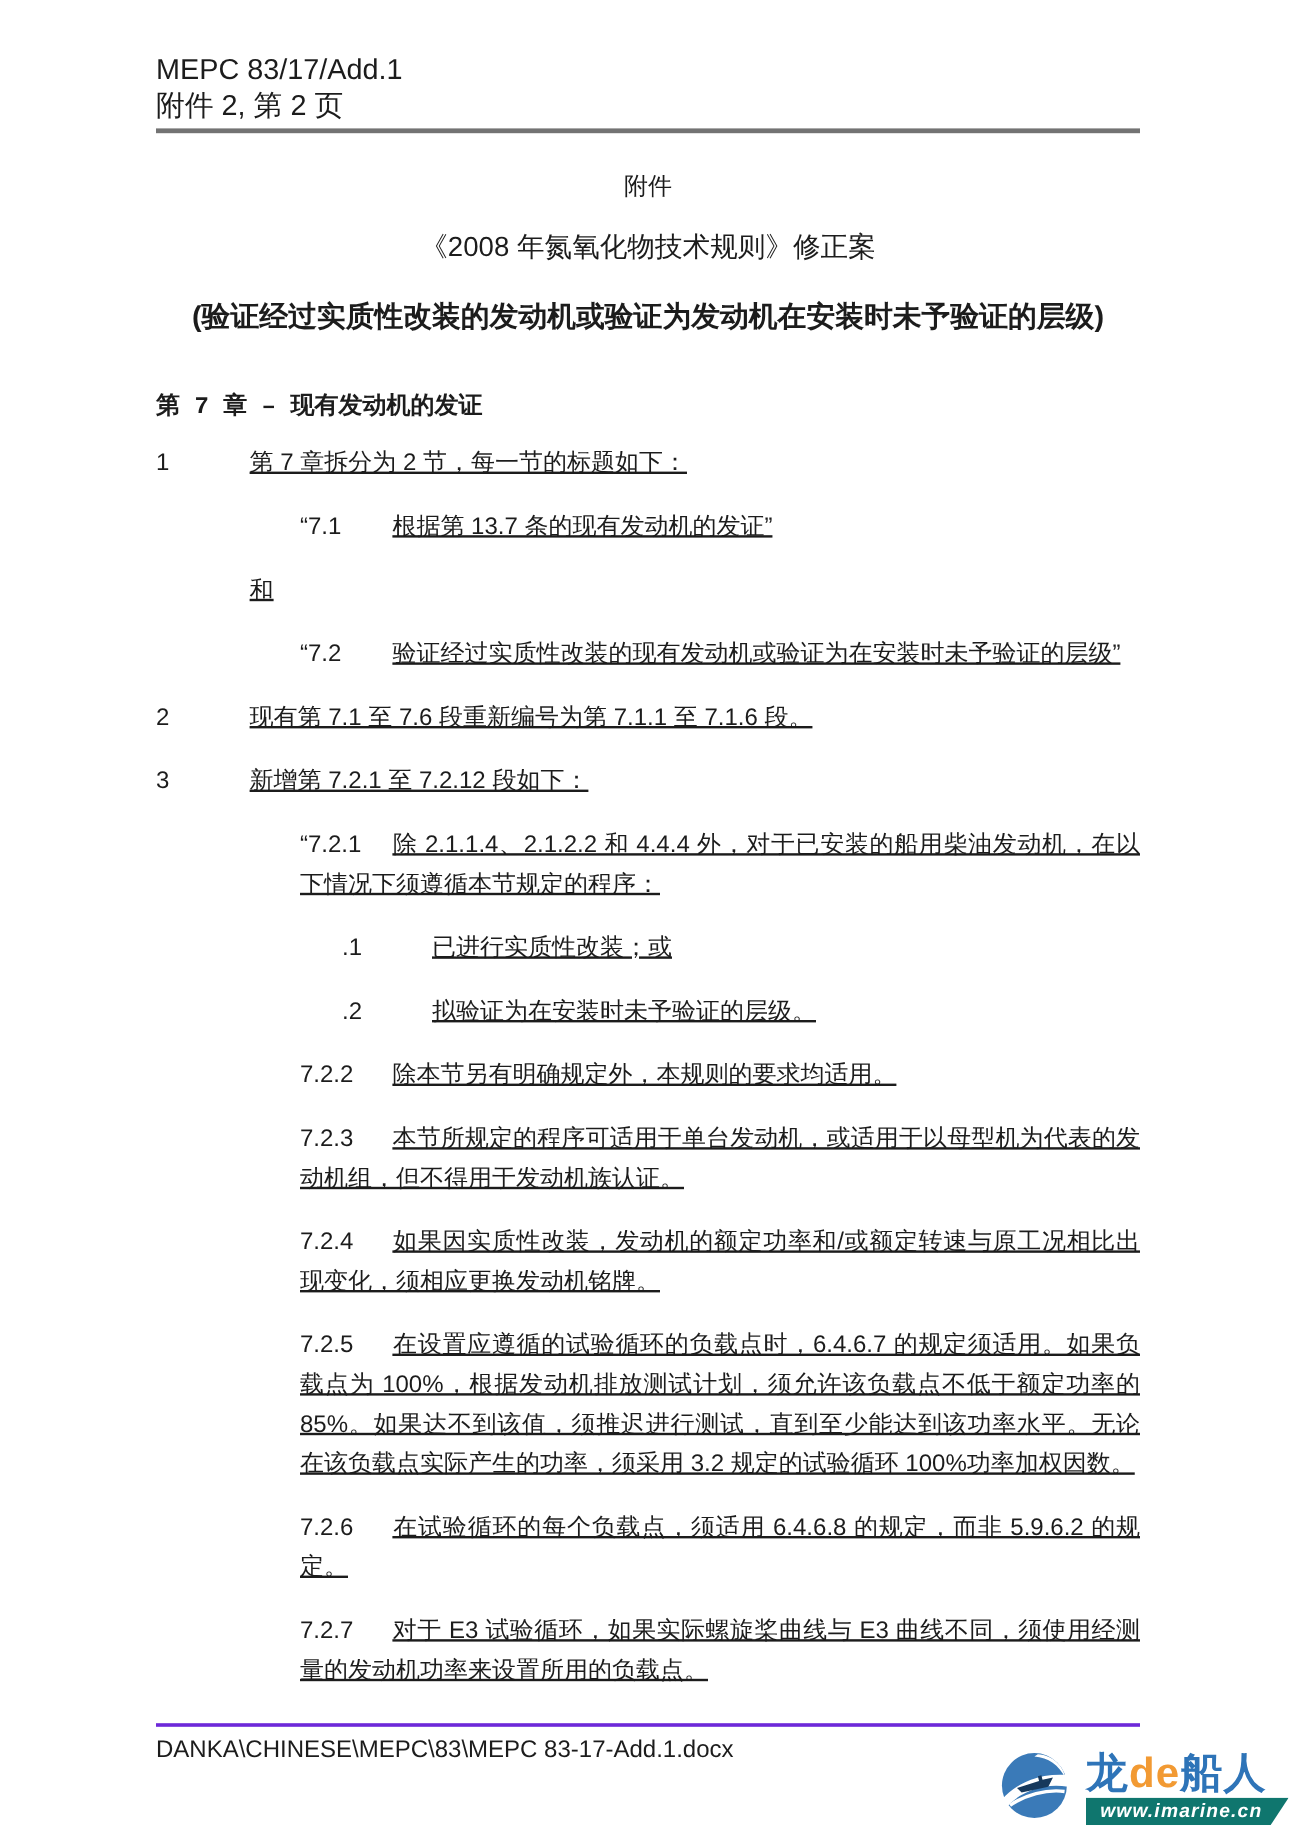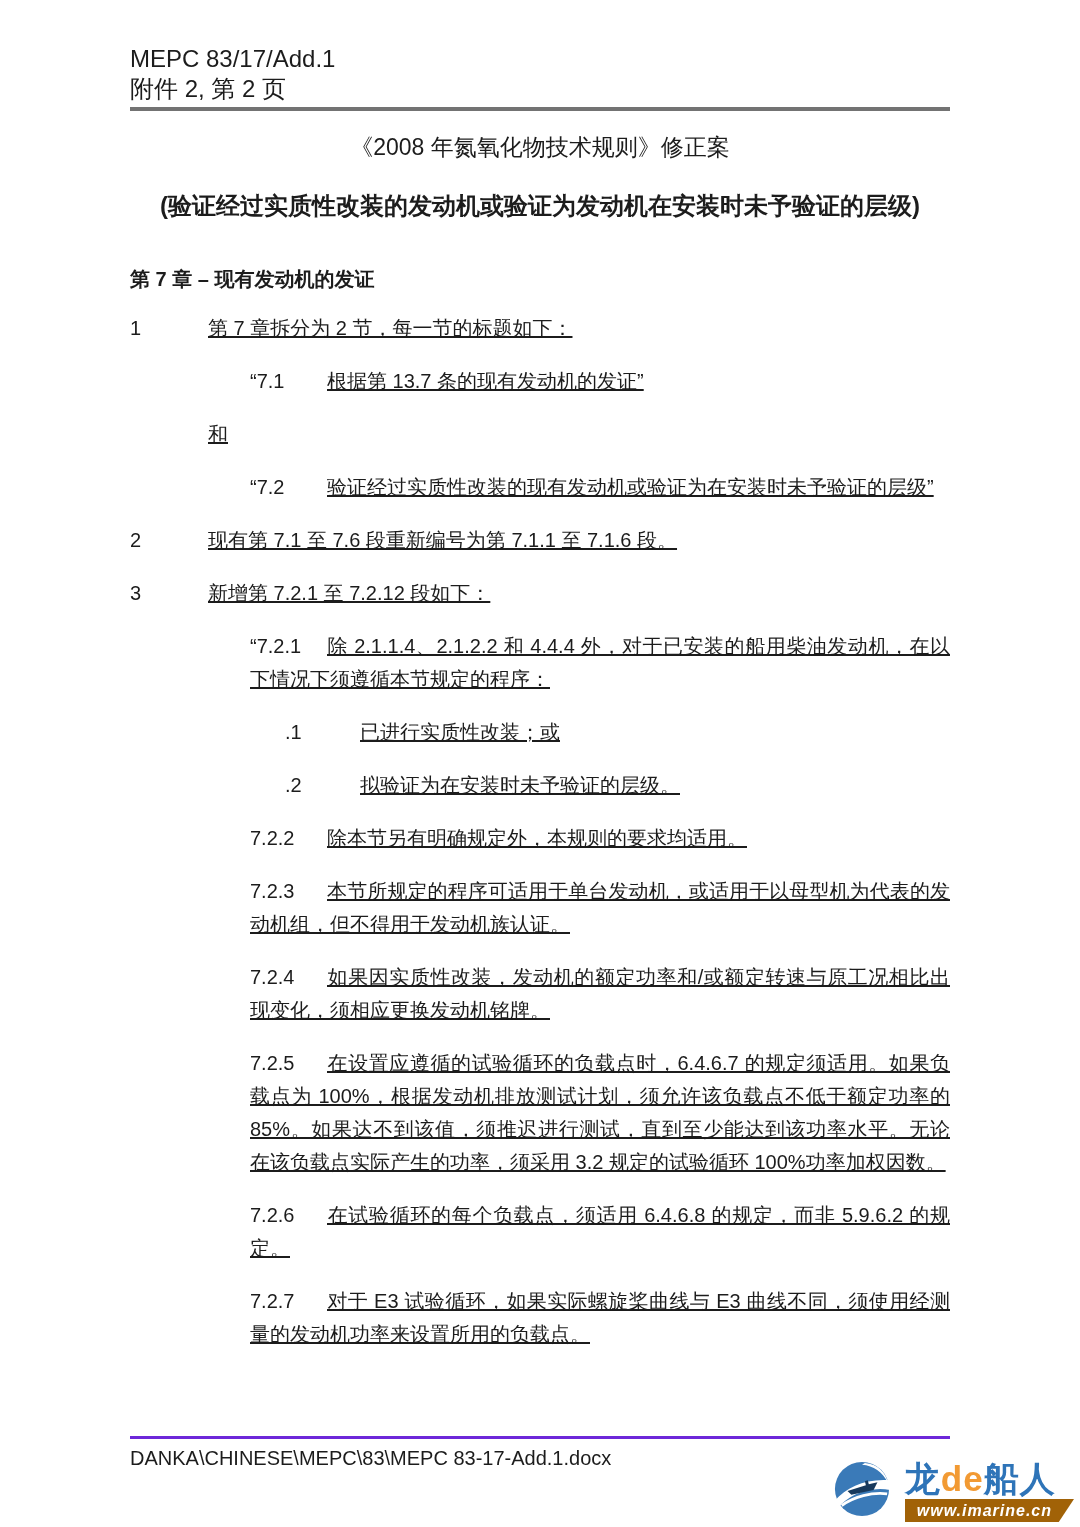--- a/index.html
+++ b/index.html
@@ -17,21 +17,21 @@
   .doc-header {
     font-size: 24px;
     line-height: 30px;
     border-bottom: 4px solid #737373;
     padding-bottom: 3px;
   }
 
   .annex-label   { text-align: center; font-size: 20px; margin-top: 31px; }
   .main-title    { text-align: center; font-size: 23px; font-weight: normal; margin-top: 21px; }
   .subtitle      { text-align: center; font-size: 24px; font-weight: bold; margin-top: 27px; }
-  .section-heading { font-size: 20px; font-weight: bold; margin-top: 44px; }
+  .section-heading { font-size: 20px; font-weight: bold; margin-top: 44px; font-family: Liberation Mono, monospace; }
 
   .doc-body { margin-top: 19px; font-size: 20px; }
   .para { line-height: 33px; margin-bottom: 20px; text-align: justify; text-decoration: underline; }
   .para .num { display: inline-block; }
   .p0 .num { width: 78px; }
   .p1 { margin-left: 120px; }
   .p1 .num { width: 77px; }
   .p2 { margin-left: 155px; }
   .p2 .num { width: 75px; }
   .t1 { margin-left: 78px; }
@@ -60,21 +60,21 @@
     font-size: 35px;
     font-weight: bold;
     line-height: 38px;
     letter-spacing: 1px;
     white-space: nowrap;
   }
   .wm-blue   { color: #2e74b8; }
   .wm-orange { color: #f29a33; }
   .wm-url {
     margin-top: 1px;
-    background: #a16207;
+    background: #0f766e;
     color: #ffffff;
     font-style: italic;
     font-weight: bold;
     font-size: 16px;
     line-height: 21px;
     padding: 1px 22px 1px 12px;
     clip-path: polygon(0 0, 100% 0, 91% 100%, 0 100%);
     letter-spacing: 1px;
   }
 </style>
@@ -82,20 +82,21 @@
 <body>
 
 <div class="page">
   <div class="content">
 
     <div class="doc-header">
       <div>MEPC 83/17/Add.1</div>
       <div>附件 2, 第 2 页</div>
     </div>
 
+    <div class="annex-label">附件</div>
     <div class="main-title">《2008 年氮氧化物技术规则》修正案</div>
     <div class="subtitle">(验证经过实质性改装的发动机或验证为发动机在安装时未予验证的层级)</div>
 
     <div class="section-heading">第 7 章 – 现有发动机的发证</div>
 
     <div class="doc-body">
 
       <div class="para p0"><span class="num">1</span><span class="txt">第 7 章拆分为 2 节，每一节的标题如下：</span></div>
 
       <div class="para p1"><span class="num">“7.1</span><span class="txt">根据第 13.7 条的现有发动机的发证”</span></div>

